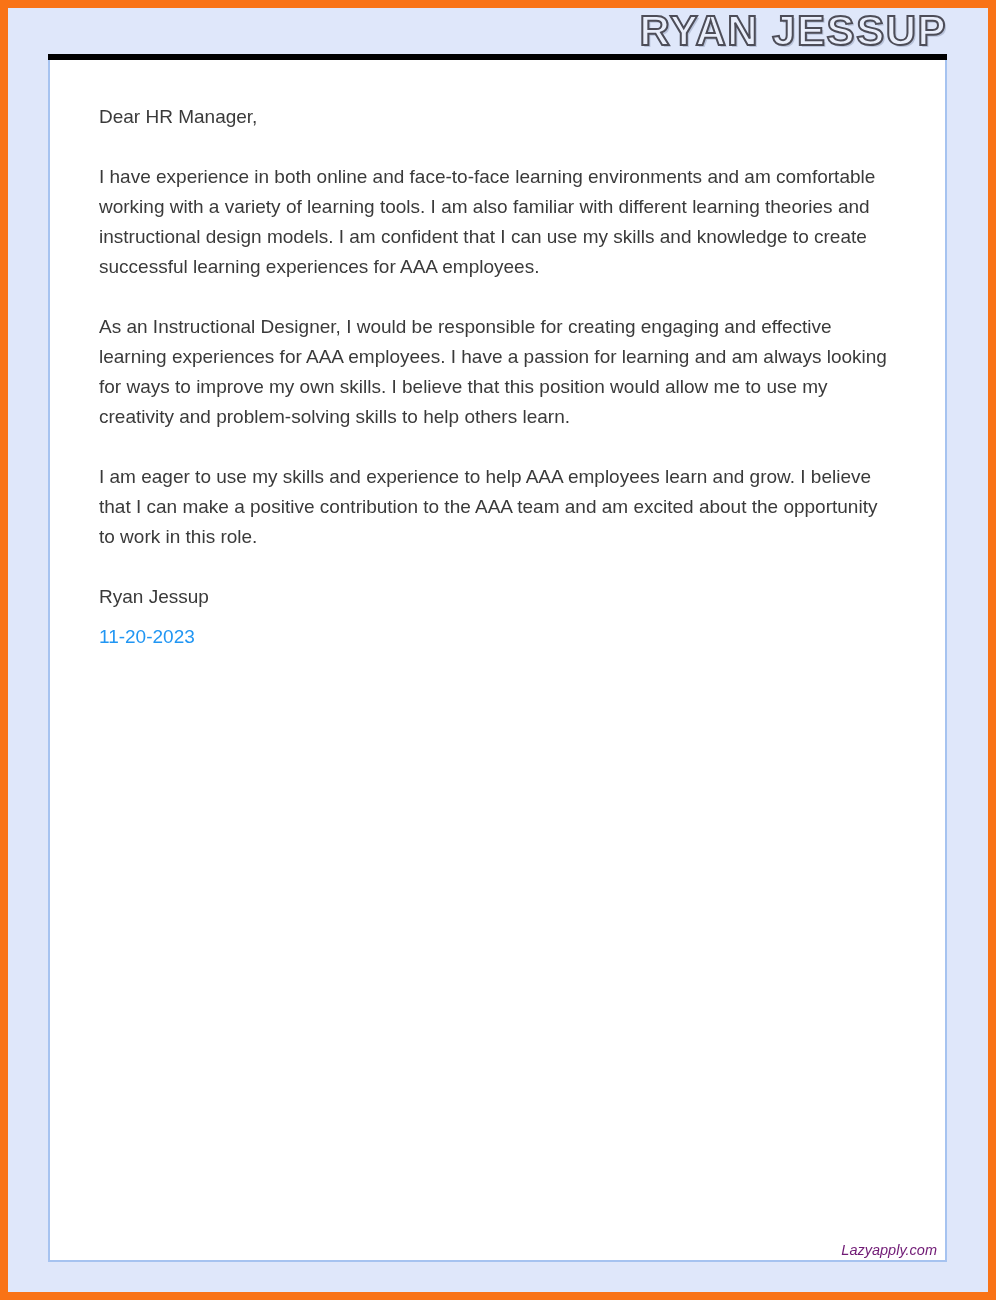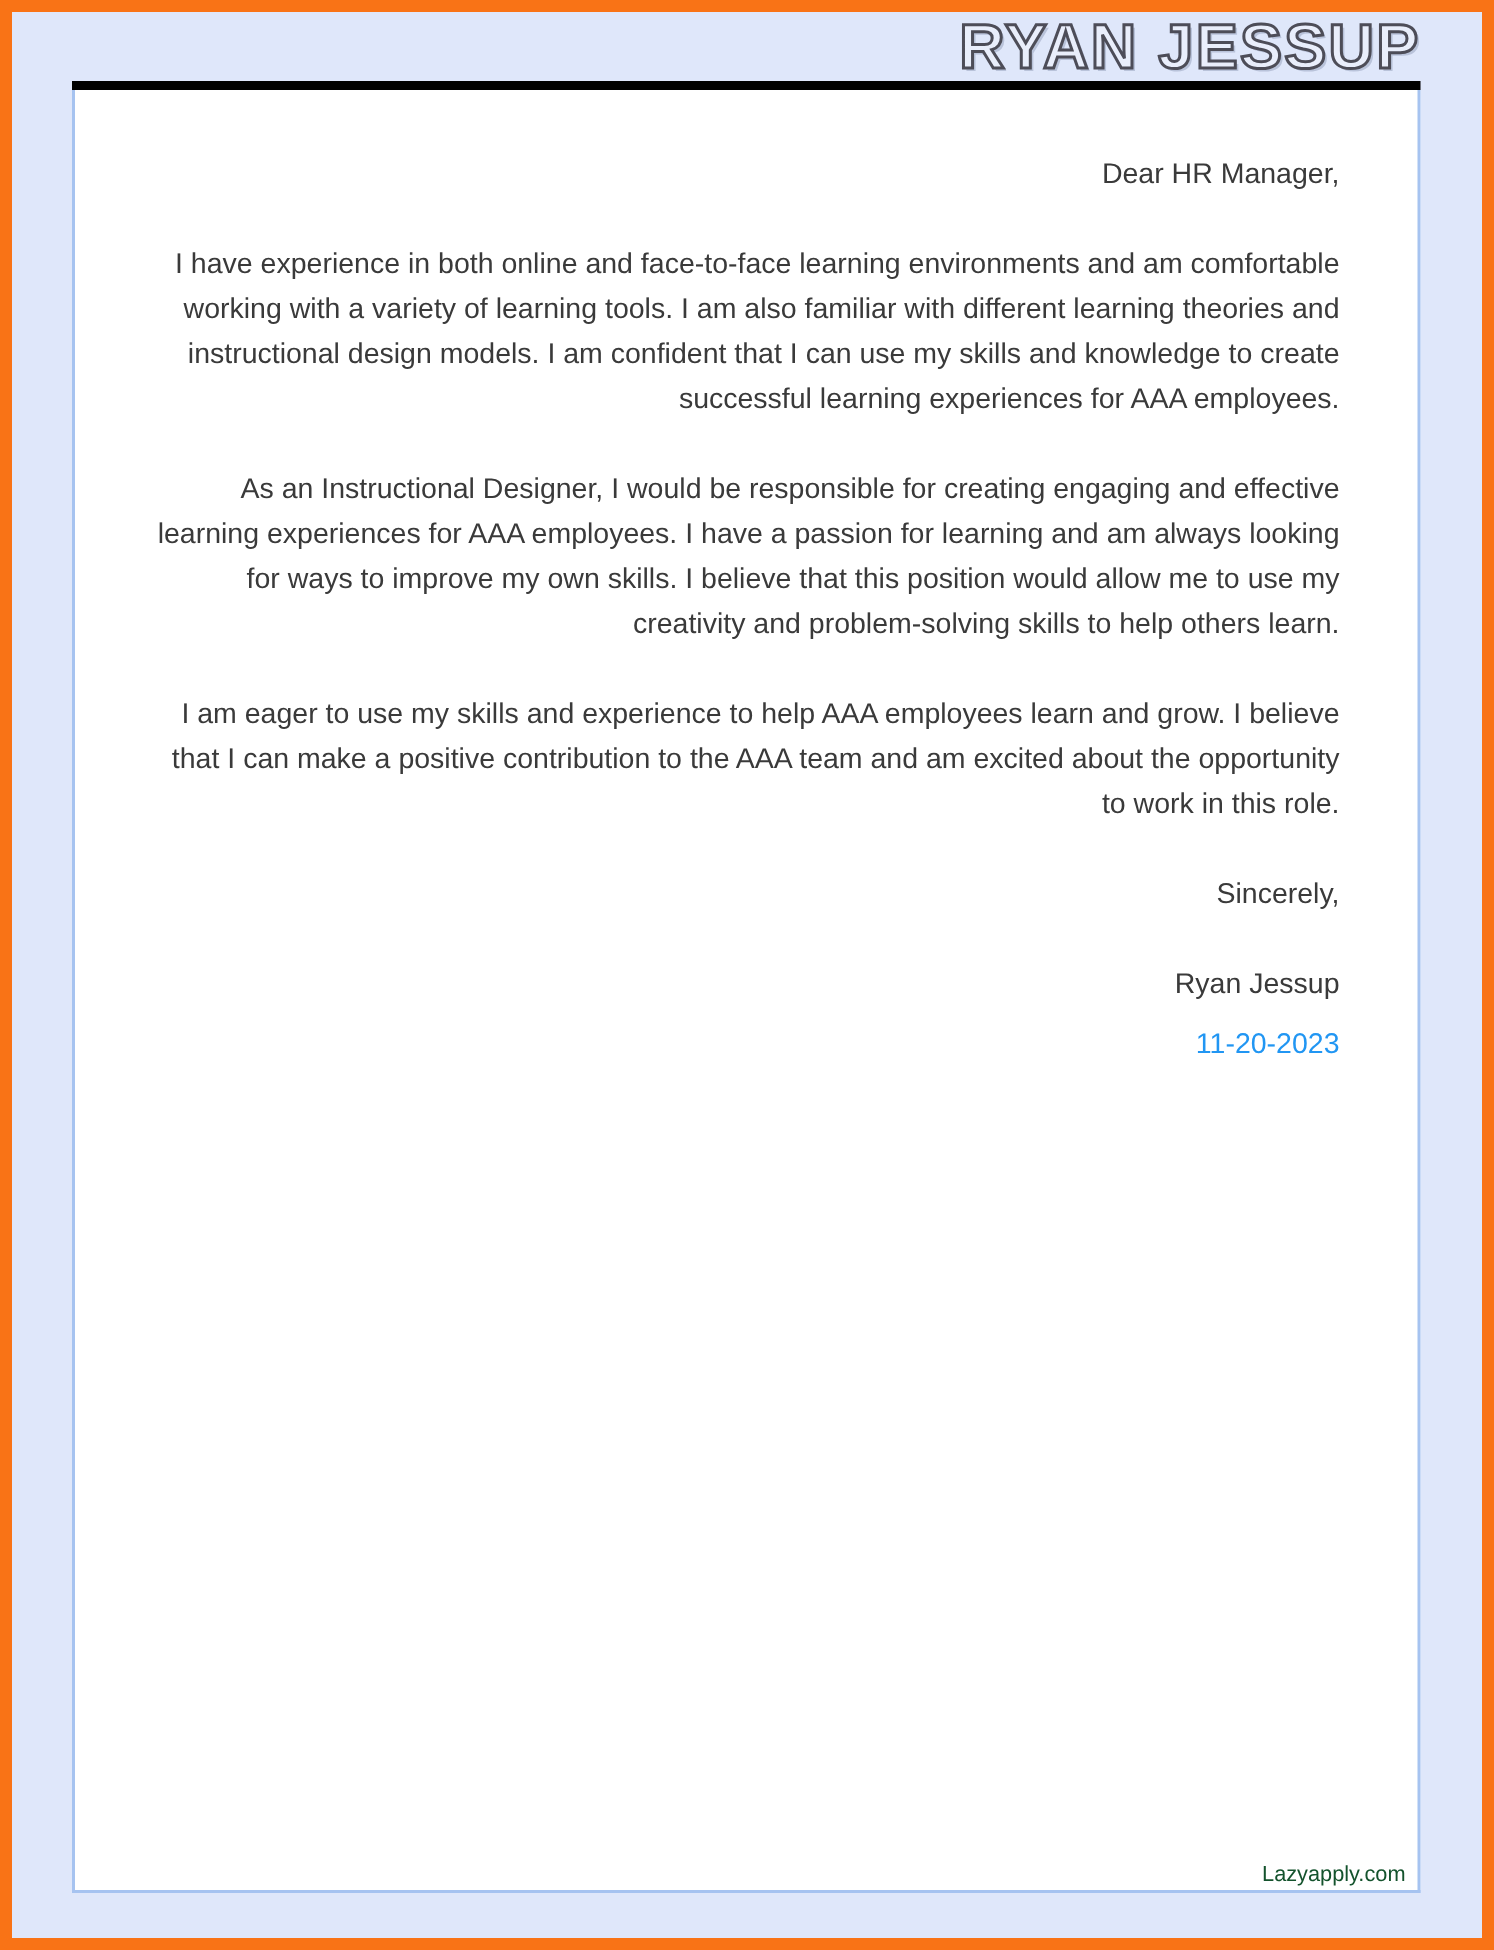--- a/index.html
+++ b/index.html
@@ -57,35 +57,35 @@
     border: 2px solid #a6c3f0;
     border-top: none;
     padding: 42px 52px 0 49px;
     color: #3a3a3a;
     font-size: 19px;
     line-height: 30px;
     font-weight: 400;
   }
   .doc p {
     margin: 0 0 30px 0;
-    text-align: right;
   }
   .doc p.sig {
     margin-bottom: 10px;
   }
   .doc p.date {
     color: #2196f3;
   }
   .watermark {
     position: absolute;
     right: 8px;
     bottom: 0;
     font-size: 14.5px;
     line-height: 20px;
-    color: #14532d;
+    color: #701a75;
+    font-style: italic;
   }
 </style>
 </head>
 <body>
 
 <div class="canvas">
 
   <div class="letterhead">
     <h1 class="letterhead-name">RYAN JESSUP</h1>
   </div>
@@ -94,21 +94,20 @@
     <p>Dear HR Manager,</p>
 
 
     <p>I have experience in both online and face-to-face learning environments and am comfortable working with a variety of learning tools. I am also familiar with different learning theories and instructional design models. I am confident that I can use my skills and knowledge to create successful learning experiences for AAA employees.</p>
 
     <p>As an Instructional Designer, I would be responsible for creating engaging and effective learning experiences for AAA employees. I have a passion for learning and am always looking for ways to improve my own skills. I believe that this position would allow me to use my creativity and problem-solving skills to help others learn.</p>
 
     <p>I am eager to use my skills and experience to help AAA employees learn and grow. I believe that I can make a positive contribution to the AAA team and am excited about the opportunity to work in this role.</p>
 
 
-    <p>Sincerely,</p>
 
     <p class="sig">Ryan Jessup</p>
 
     <p class="date">11-20-2023</p>
 
     <div class="watermark">Lazyapply.com</div>
   </div>
 
 </div>
 

